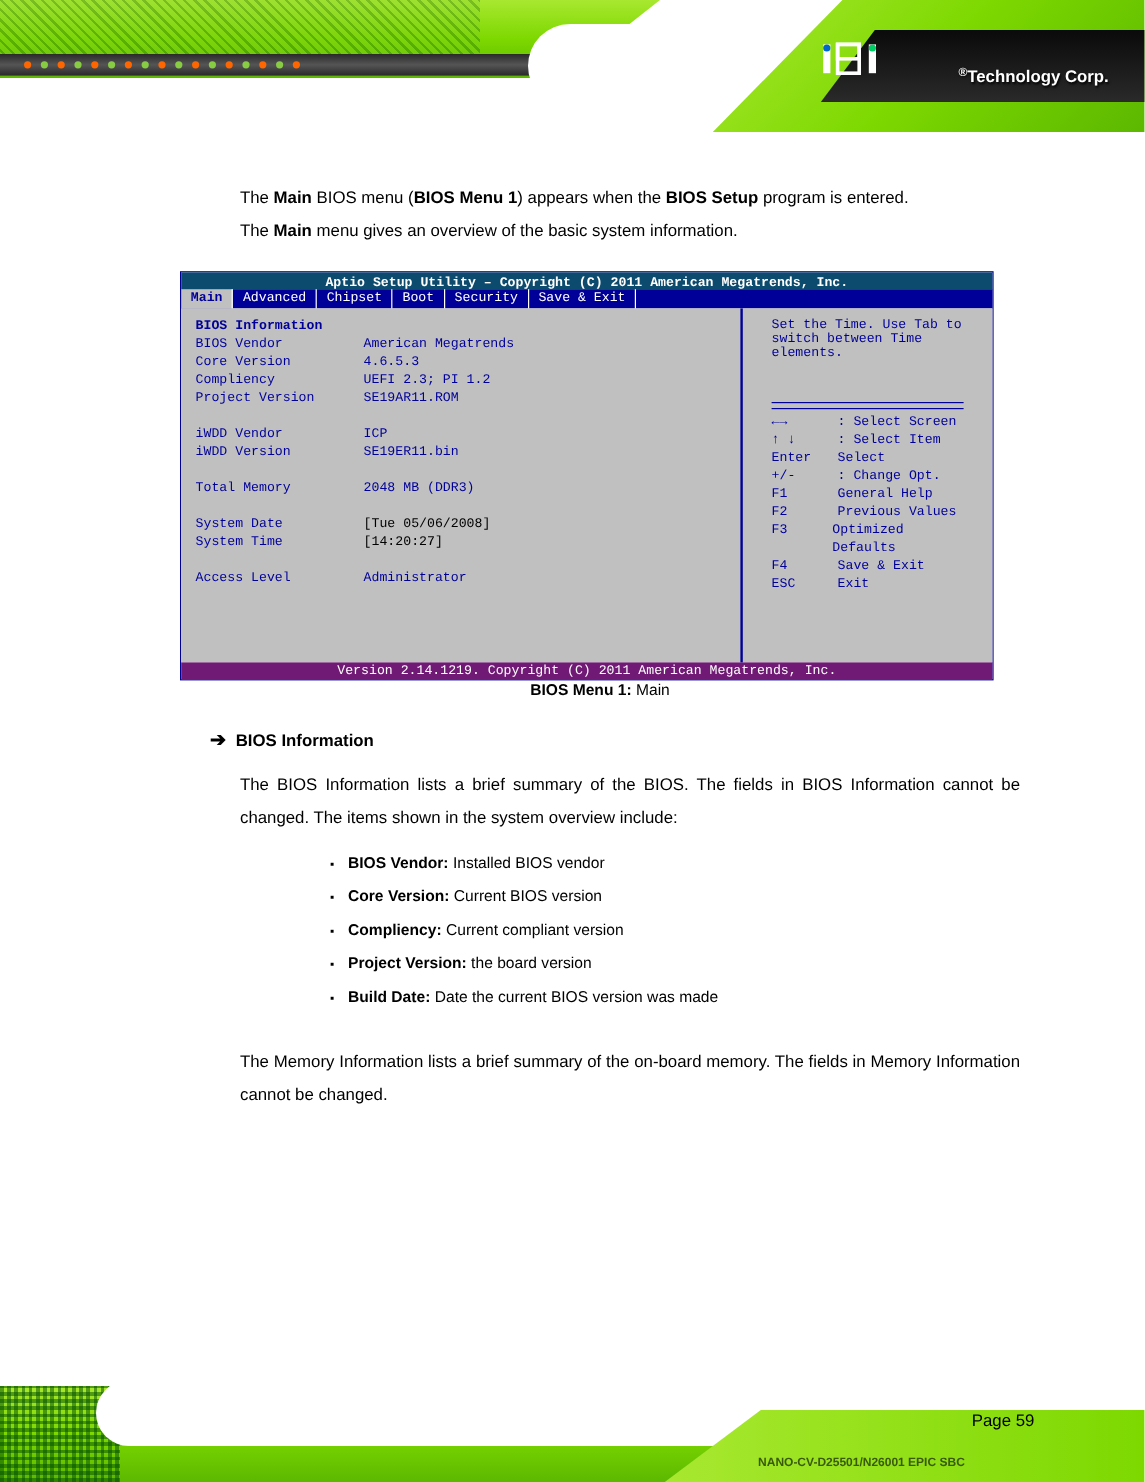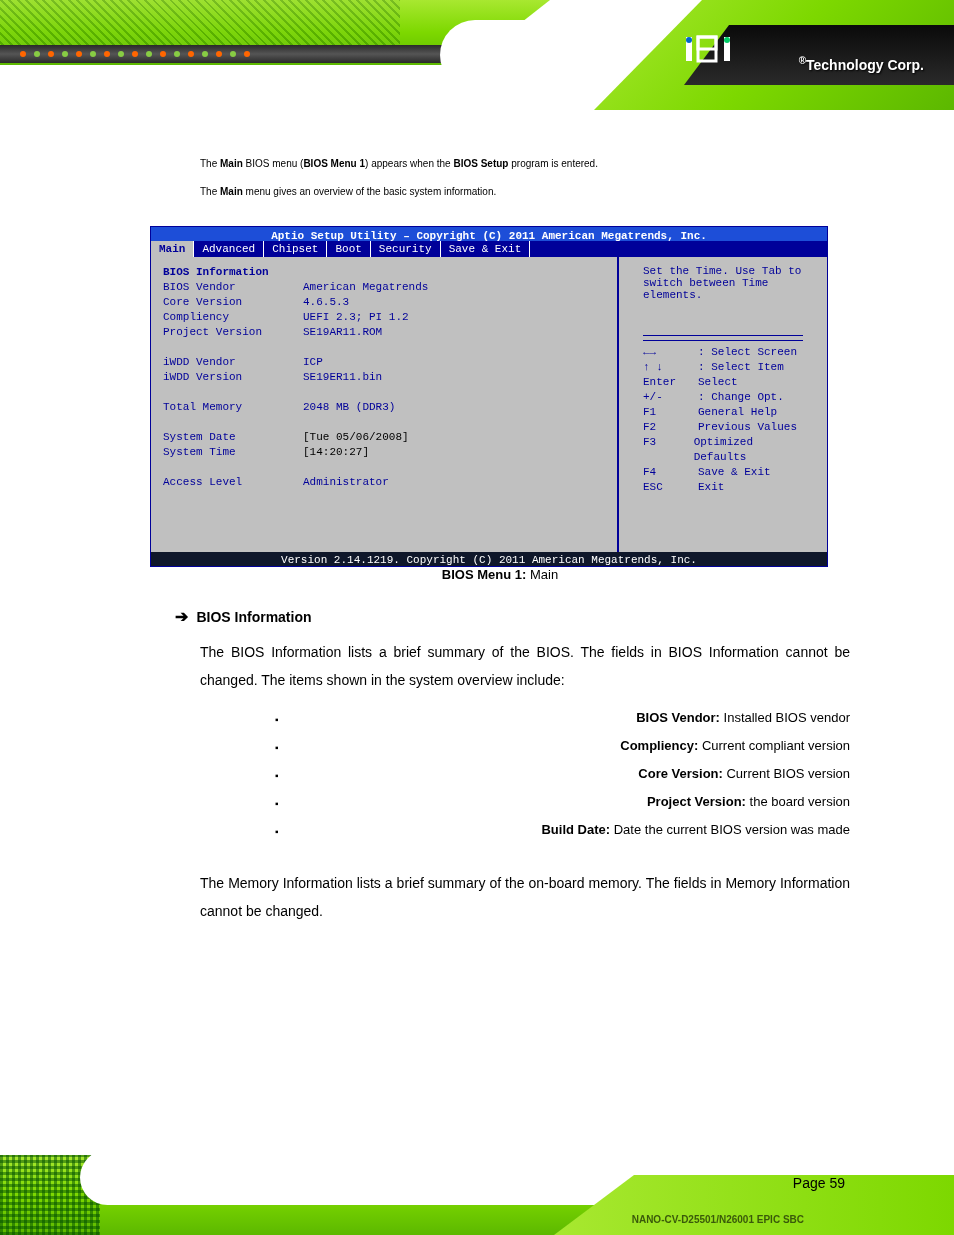--- a/index.html
+++ b/index.html
@@ -13,58 +13,58 @@
 .header-dots span { width: 6px; height: 6px; border-radius: 50%; background: #ff6600; display: inline-block; margin-top: 3px; }
 .header-dots span:nth-child(even) { background: #88cc44; }
 .header-white-curve { position: absolute; top: 20px; left: 440px; width: 520px; height: 70px; background: #fff; border-radius: 40px 0 0 40px; }
 .header-green-right { position: absolute; top: 0px; right: 0; width: 360px; height: 110px; background: linear-gradient(135deg, #a8e830 0%, #7dd800 50%, #5cb800 100%); clip-path: polygon(30% 0, 100% 0, 100% 100%, 0 100%, 15% 50%); }
 .header-dark-right { position: absolute; top: 25px; right: 0; width: 300px; height: 60px; background: linear-gradient(180deg, #0a0a0a 0%, #2a2a2a 100%); clip-path: polygon(25% 0, 100% 0, 100% 100%, 10% 100%); }
 .logo { position: absolute; top: 35px; right: 210px; color: #fff; font-size: 18px; font-weight: bold; z-index: 5; }
 .brand-text { position: absolute; top: 55px; right: 30px; color: #fff; font-size: 14px; font-weight: bold; z-index: 5; font-family: Arial, sans-serif; text-shadow: 1px 1px 2px #000; }
 .brand-text .r { font-size: 10px; vertical-align: super; }
 
 .content { position: absolute; top: 150px; left: 150px; width: 700px; }
-.para { font-size: 10px; line-height: 28px; margin-left: 50px; margin-bottom: 10px; }
+.para { font-size: 14px; line-height: 28px; margin-left: 50px; margin-bottom: 10px; }
 .para .bold { font-weight: bold; }
 
 .bios-box { margin-top: 20px; width: 678px; border: 1px solid #000099; }
-.bios-title { background: #1d4ed8; color: #fff; font-family: "Courier New", monospace; font-size: 11px; text-align: center; padding: 2px 0; font-weight: bold; line-height: 14px; height: 14px; }
+.bios-title { background: #0c4a6e; color: #fff; font-family: "Courier New", monospace; font-size: 11px; text-align: center; padding: 2px 0; font-weight: bold; line-height: 14px; height: 14px; }
 .bios-tabs { background: #000099; display: flex; font-family: "Courier New", monospace; font-size: 11px; }
 .bios-tab { padding: 2px 8px; color: #fff; border-right: 1px solid #fff; }
 .bios-tab.active { background: #c0c0c0; color: #000099; font-weight: bold; }
 .bios-body { display: flex; background: #c0c0c0; height: 295px; font-family: "Courier New", monospace; font-size: 11px; }
 .bios-left { flex: 1; padding: 8px 12px; color: #000099; line-height: 15px; }
 .bios-left .row { display: flex; }
 .bios-left .rlabel { width: 140px; }
 .bios-right { width: 210px; border-left: 2px solid #000099; padding: 8px 24px; color: #000099; }
 .bios-right .help-row { display: flex; line-height: 15px; }
 .bios-right .help-key { width: 55px; }
 .bios-hr { border: none; border-top: 1px solid #000099; margin: 4px 0; }
 .bios-blank { height: 15px; }
-.bios-footer { background: #0f172a; color: #fff; font-family: "Courier New", monospace; font-size: 11px; text-align: center; padding: 2px 0; height: 14px; }
+.bios-footer { background: #701a75; color: #fff; font-family: "Courier New", monospace; font-size: 11px; text-align: center; padding: 2px 0; height: 14px; }
 .bios-caption { text-align: center; font-size: 13px; }
 .bios-caption .b { font-weight: bold; }
 
 .arrow-section { margin-top: 25px; margin-left: 25px; }
 .arrow-head { font-size: 14px; font-weight: bold; margin-bottom: 12px; }
 .arrow-head .arr { font-family: Wingdings, Arial; font-size: 16px; margin-right: 8px; }
 .sub-para { margin-left: 25px; font-size: 14px; line-height: 28px; text-align: justify; }
-.bullets { margin-left: 100px; margin-top: 10px; text-align: right; }
+.bullets { margin-left: 100px; margin-top: 10px; }
 .bullets li { font-size: 13px; line-height: 28px; list-style: none; position: relative; padding-left: 15px; }
 .bullets li:before { content: "▪"; position: absolute; left: 0; font-size: 10px; top: 2px; }
 .bullets li .bl { font-weight: bold; }
 
 .footer-bg { position: absolute; bottom: 0; left: 0; width: 100%; height: 115px; }
 .footer-green-left { position: absolute; bottom: 0; left: 0; width: 620px; height: 80px; background: linear-gradient(180deg, #a8e830 0%, #7dd800 50%, #5cb800 100%); }
 .footer-circuit { position: absolute; bottom: 0; left: 0; width: 100px; height: 80px; background: repeating-linear-gradient(0deg, rgba(0,80,0,0.5) 0px, rgba(0,80,0,0.5) 3px, transparent 3px, transparent 6px), repeating-linear-gradient(90deg, rgba(0,80,0,0.5) 0px, rgba(0,80,0,0.5) 3px, transparent 3px, transparent 6px); }
 .footer-white-stripe { position: absolute; bottom: 30px; left: 80px; width: 870px; height: 55px; background: #fff; border-radius: 30px; }
 .footer-green-right { position: absolute; bottom: 0; right: 0; width: 400px; height: 60px; background: linear-gradient(90deg, #a8e830 0%, #7dd800 100%); clip-path: polygon(20% 0, 100% 0, 100% 100%, 0 100%); }
 .footer-dots-band { position: absolute; bottom: 60px; left: 100px; width: 500px; height: 14px; background: linear-gradient(180deg, #4a5a1a 0%, #6a7a2a 100%); display: flex; gap: 10px; padding-left: 20px; align-items: center; }
 .footer-dots-band span { width: 5px; height: 5px; border-radius: 50%; background: #ff9933; }
-.footer-pagenum { position: absolute; bottom: 44px; right: 109px; font-size: 14px; color: #000; z-index: 10; }
+.footer-pagenum { position: absolute; bottom: 44px; right: 92px; font-size: 14px; color: #000; z-index: 10; }
 .footer-pagelabel { position: absolute; bottom: 10px; right: 150px; font-size: 10px; color: #3a5a0a; font-weight: bold; z-index: 10; }
 </style>
 </head>
 <body>
 
 <div class="header-bg">
   <div class="header-green-top"></div>
   <div class="header-circuit"></div>
   <div class="header-dark-stripe"></div>
   <div class="header-dots">
@@ -220,22 +220,22 @@
   <div class="bios-caption"><span class="b">BIOS Menu 1: </span><span>Main</span></div>
 
   <div class="arrow-section">
     <div class="arrow-head"><span class="arr">➔</span><span>BIOS Information</span></div>
     <div class="sub-para">
       <span>The </span><span class="bold">BIOS Information</span><span> lists a brief summary of the BIOS. The fields in </span><span class="bold">BIOS Information</span>
       <span>cannot be changed. The items shown in the system overview include:</span>
     </div>
     <ul class="bullets">
       <li><span class="bl">BIOS Vendor:</span><span> Installed BIOS vendor</span></li>
+      <li><span class="bl">Core Version:</span><span> Current BIOS version</span></li>
       <li><span class="bl">Compliency:</span><span> Current compliant version</span></li>
-      <li><span class="bl">Core Version:</span><span> Current BIOS version</span></li>
       <li><span class="bl">Project Version:</span><span> the board version</span></li>
       <li><span class="bl">Build Date:</span><span> Date the current BIOS version was made</span></li>
     </ul>
   </div>
 
   <div class="arrow-section">
     <div class="sub-para" style="text-align:justify;">
       <span>The </span><span class="bold">Memory Information</span><span> lists a brief summary of the on-board memory. The fields in </span>
       <span class="bold">Memory Information</span><span> cannot be changed.</span>
     </div>

